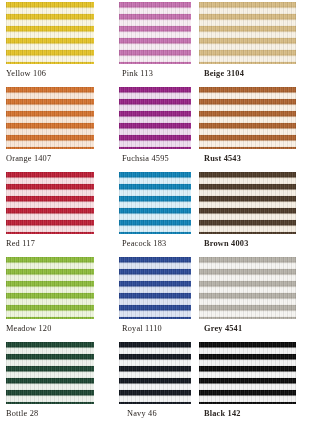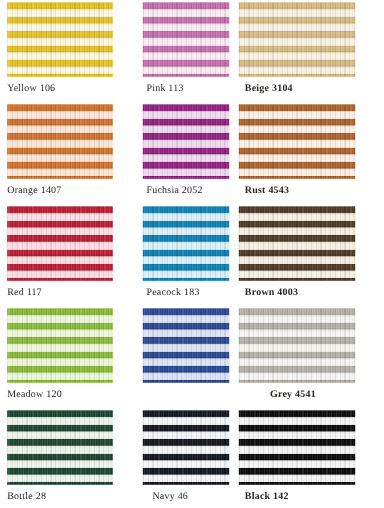--- a/index.html
+++ b/index.html
@@ -62,21 +62,21 @@
     color:#2a2420;
     letter-spacing:0.2px;
     line-height:10px;
     padding-top:5px;
     white-space:nowrap;
   }
   .label.ind{padding-left:0px;}
   .row.r0 .cell.c2 .label{padding-left:5px;}
   .row.r1 .cell.c2 .label{padding-left:5px;}
   .row.r2 .cell.c2 .label{padding-left:5px;}
-  .row.r3 .cell.c2 .label{padding-left:5px;margin-left:21px;}
+  .row.r3 .cell.c2 .label{padding-left:5px;}
   .row.r4 .cell.c2 .label{padding-left:5px;}
   .row.r4 .cell.c1 .label{padding-left:8px;}
   .row.r0 .cell.c1 .label,.row.r1 .cell.c1 .label,
   .row.r2 .cell.c1 .label,.row.r3 .cell.c1 .label{padding-left:3px;}
 </style>
 </head>
 <body>
 
 <div id="sheet">
 
@@ -95,21 +95,21 @@
     </div>
   </div>
 
   <div class="row r1">
     <div class="cell c0">
       <div class="swatch" style="background-image: repeating-linear-gradient(rgb(196, 101, 36) 0px, rgb(210, 114, 47) 1px, rgb(210, 114, 47) 4px, rgb(196, 101, 36) 5px, rgb(242, 217, 196) 6px, rgb(249, 231, 216) 7px, rgb(249, 231, 216) 11px, rgb(242, 217, 196) 12px); background-color: rgb(249, 231, 216);"></div>
       <div class="label ind">Orange 1407</div>
     </div>
     <div class="cell c1">
       <div class="swatch" style="background-image: repeating-linear-gradient(rgb(135, 26, 119) 0px, rgb(150, 34, 132) 1px, rgb(150, 34, 132) 4px, rgb(135, 26, 119) 5px, rgb(226, 201, 228) 6px, rgb(237, 220, 238) 7px, rgb(237, 220, 238) 11px, rgb(226, 201, 228) 12px); background-color: rgb(237, 220, 238);"></div>
-      <div class="label ind">Fuchsia 2052</div>
+      <div class="label ind">Fuchsia 4595</div>
     </div>
     <div class="cell c2">
       <div class="swatch" style="background-image: repeating-linear-gradient(rgb(158, 87, 39) 0px, rgb(173, 99, 48) 1px, rgb(173, 99, 48) 4px, rgb(158, 87, 39) 5px, rgb(243, 228, 210) 6px, rgb(250, 241, 230) 7px, rgb(250, 241, 230) 11px, rgb(243, 228, 210) 12px); background-color: rgb(250, 241, 230);"></div>
       <div class="label ind">Rust 4543</div>
     </div>
   </div>
 
   <div class="row r2">
     <div class="cell c0">
       <div class="swatch" style="background-image: repeating-linear-gradient(rgb(171, 23, 44) 0px, rgb(188, 31, 54) 1px, rgb(188, 31, 54) 4px, rgb(171, 23, 44) 5px, rgb(241, 205, 210) 6px, rgb(248, 223, 226) 7px, rgb(248, 223, 226) 11px, rgb(241, 205, 210) 12px); background-color: rgb(248, 223, 226);"></div>
@@ -125,20 +125,21 @@
     </div>
   </div>
 
   <div class="row r3">
     <div class="cell c0">
       <div class="swatch" style="background-image: repeating-linear-gradient(rgb(126, 174, 46) 0px, rgb(140, 186, 59) 1px, rgb(140, 186, 59) 4px, rgb(126, 174, 46) 5px, rgb(226, 238, 198) 6px, rgb(238, 245, 221) 7px, rgb(238, 245, 221) 11px, rgb(226, 238, 198) 12px); background-color: rgb(238, 245, 221);"></div>
       <div class="label ind">Meadow 120</div>
     </div>
     <div class="cell c1">
       <div class="swatch" style="background-image: repeating-linear-gradient(rgb(35, 61, 132) 0px, rgb(44, 74, 150) 1px, rgb(44, 74, 150) 4px, rgb(35, 61, 132) 5px, rgb(201, 213, 236) 6px, rgb(221, 228, 243) 7px, rgb(221, 228, 243) 11px, rgb(201, 213, 236) 12px); background-color: rgb(221, 228, 243);"></div>
+      <div class="label ind">Royal 1110</div>
     </div>
     <div class="cell c2">
       <div class="swatch" style="background-image: repeating-linear-gradient(rgb(168, 163, 154) 0px, rgb(181, 177, 168) 1px, rgb(181, 177, 168) 4px, rgb(168, 163, 154) 5px, rgb(235, 233, 228) 6px, rgb(246, 245, 242) 7px, rgb(246, 245, 242) 11px, rgb(235, 233, 228) 12px); background-color: rgb(246, 245, 242);"></div>
       <div class="label ind">Grey 4541</div>
     </div>
   </div>
 
   <div class="row r4">
     <div class="cell c0">
       <div class="swatch" style="background-image: repeating-linear-gradient(rgb(22, 58, 41) 0px, rgb(30, 71, 51) 1px, rgb(30, 71, 51) 4px, rgb(22, 58, 41) 5px, rgb(223, 232, 222) 6px, rgb(238, 242, 236) 7px, rgb(238, 242, 236) 11px, rgb(223, 232, 222) 12px); background-color: rgb(238, 242, 236);"></div>

